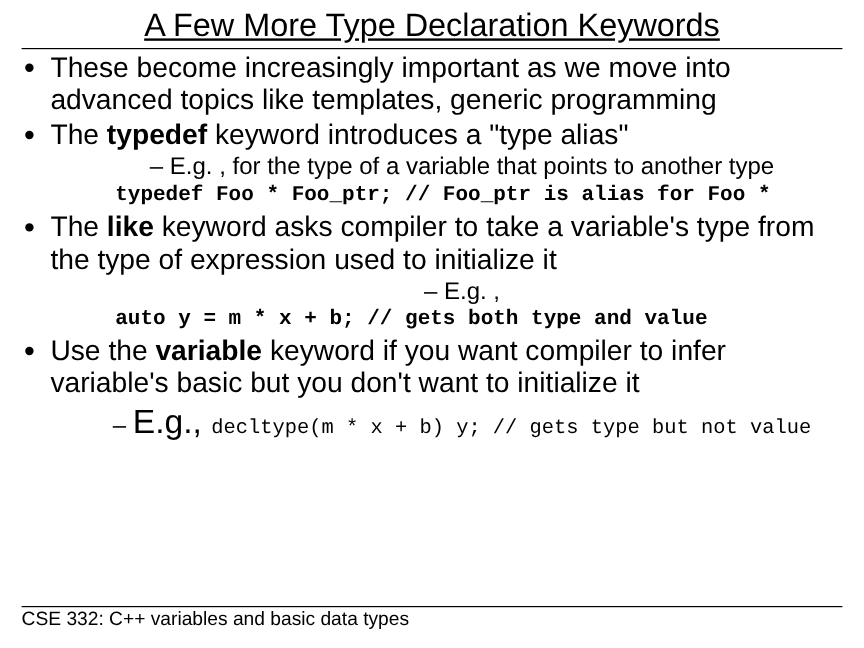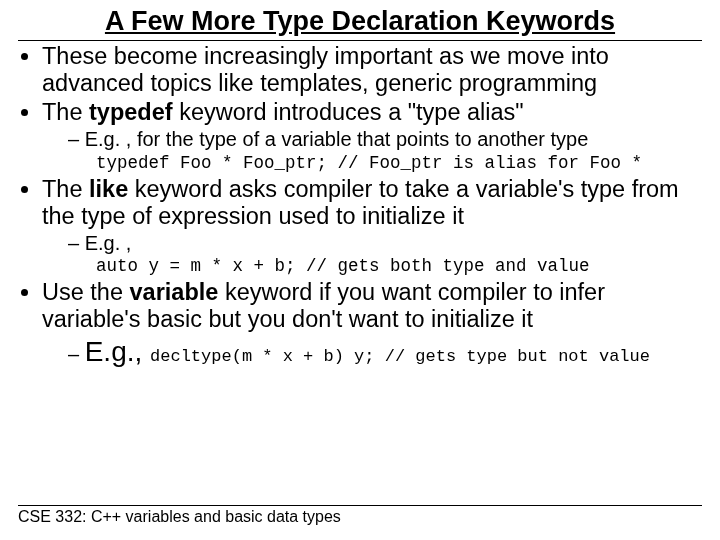--- a/index.html
+++ b/index.html
@@ -21,48 +21,48 @@
   .title {
     text-align: center;
     font-size: 27px;
     margin: 0 0 2px 0;
     padding-bottom: 3px;
     border-bottom: 1.5px solid #000;
     font-weight: normal;
   }
   .title .underline {
     text-decoration: underline;
-    font-weight: bold;
   }
   ul.lvl1 {
     margin: 2px 0 0 0;
     padding-left: 24px;
     list-style: disc;
   }
   ul.lvl1 > li {
     font-size: 23.5px;
     line-height: 1.15;
     margin-bottom: 2px;
   }
   ul.lvl2 {
     margin: 2px 0 0 0;
     padding-left: 26px;
     list-style: none;
   }
   ul.lvl2 > li {
     font-size: 20px;
     line-height: 1.18;
     margin-bottom: 1px;
+    text-align: center;
   }
   ul.lvl2 > li::before {
     content: "– ";
   }
   .code {
     font-family: "Courier New", monospace;
-    font-weight: normal;
+    font-weight: bold;
     font-size: 17.5px;
     display: block;
     margin-left: 54px;
     line-height: 1.2;
   }
   .kw { font-weight: bold; }
   .eg-inline {
     font-size: 28px;
   }
   .code-inline {

